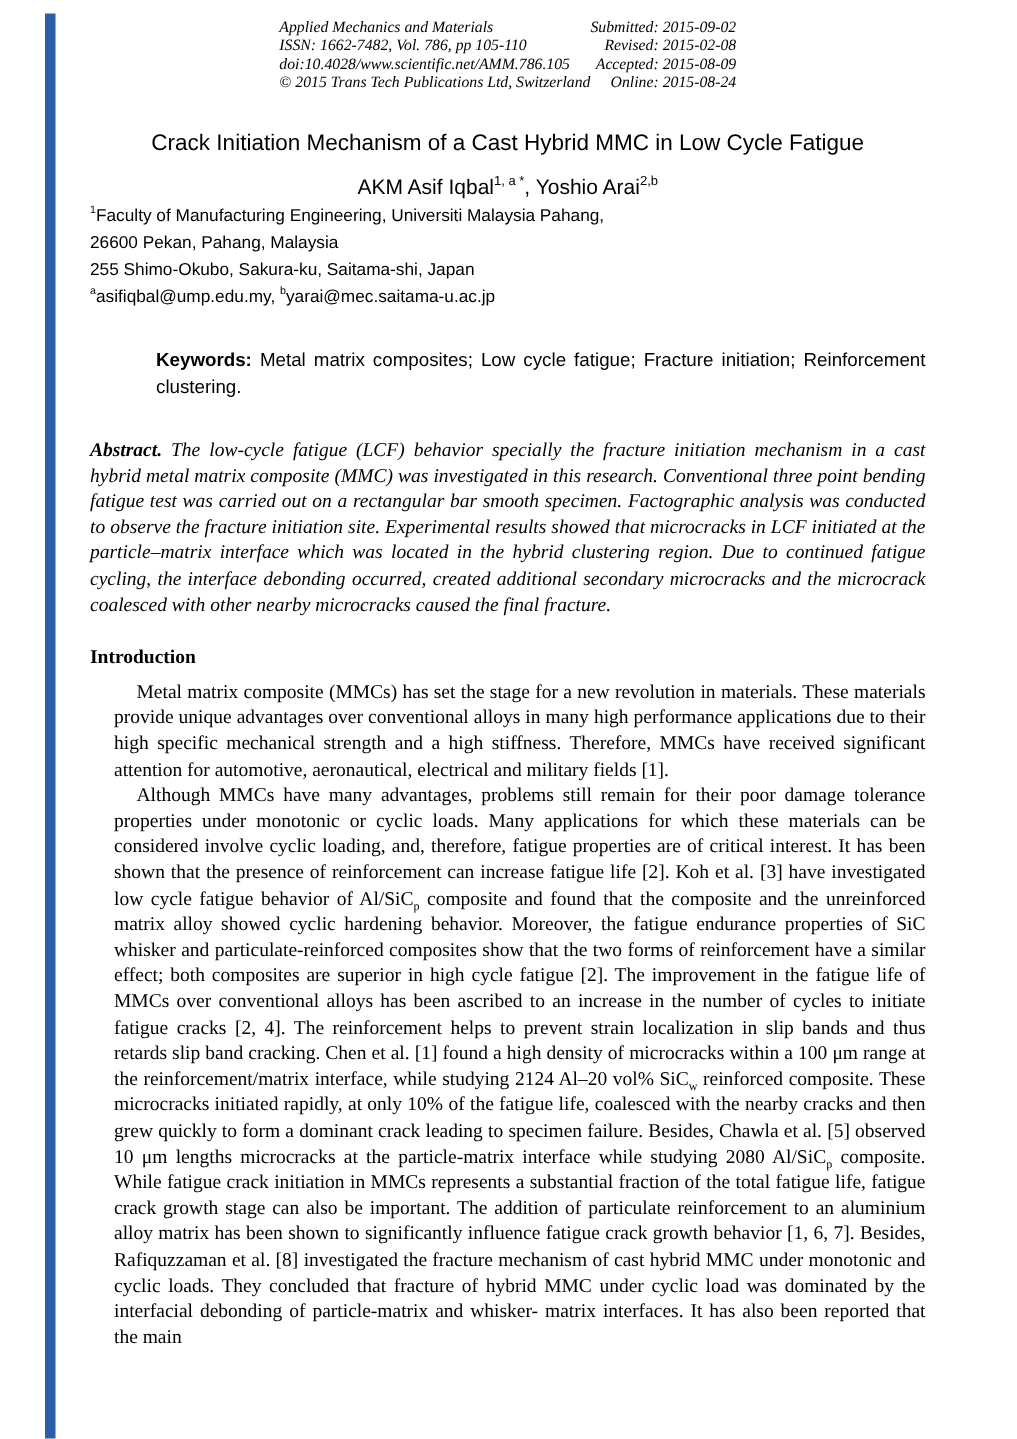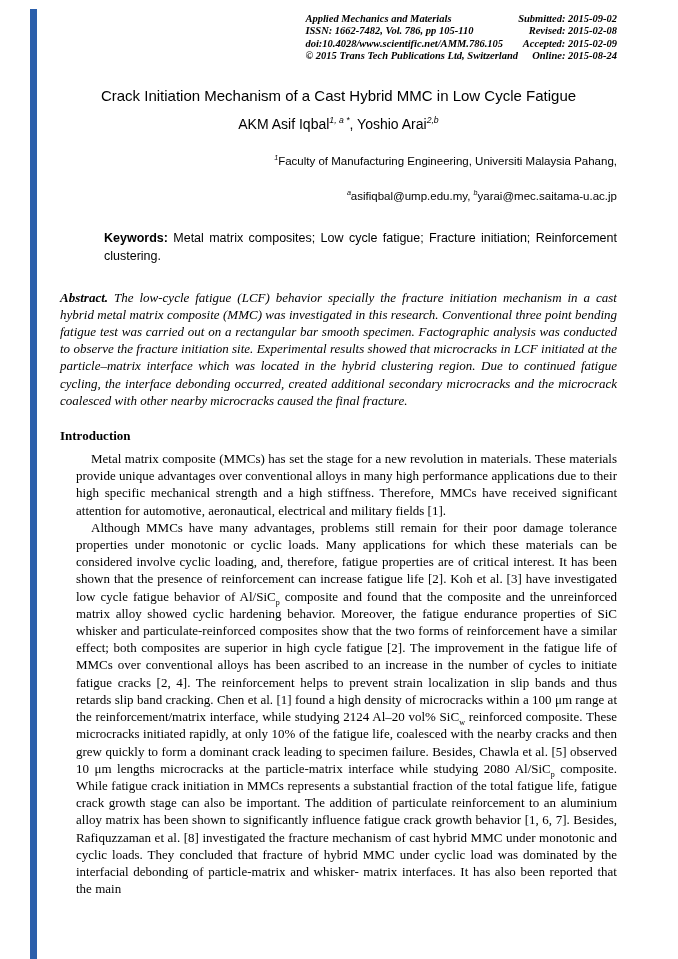--- a/index.html
+++ b/index.html
@@ -20,49 +20,48 @@
     background: #2b5fab;
   }
   .content {
     position: absolute;
     left: 60px;
     top: 13px;
     width: 557px;
   }
   .header {
     display: flex;
-    justify-content: flex-end;
+    justify-content: center;
     font-family: "Liberation Serif", serif;
     font-style: italic;
     font-size: 10.5px;
     line-height: 12.4px;
-    font-weight: bold;
   }
   .header-right { text-align: right; }
   .title {
     font-family: "Liberation Sans", sans-serif;
     font-weight: normal;
     font-size: 15px;
     text-align: center;
     white-space: nowrap;
     margin-top: 24px;
   }
   .authors {
     font-family: "Liberation Sans", sans-serif;
     font-size: 14px;
     text-align: center;
     margin-top: 12px;
   }
-  sup { font-size: 0.62em; vertical-align: super; line-height: 0; font-style: italic; }
+  sup { font-size: 0.62em; vertical-align: super; line-height: 0; }
   sub { font-size: 0.62em; vertical-align: sub; line-height: 0; }
   .affil {
     font-family: "Liberation Sans", sans-serif;
     font-size: 11.5px;
-    text-align: right;
-    margin-top: 23px;
+    text-align: left;
+    margin-top: 6px;
   }
   .keywords {
     font-family: "Liberation Sans", sans-serif;
     font-size: 12.5px;
     line-height: 18.5px;
     text-align: justify;
     margin-top: 27px;
     padding-left: 44px;
   }
   .abstract {
@@ -97,30 +96,32 @@
   <div class="header">
     <div class="header-left">
       <div>Applied Mechanics and Materials</div>
       <div>ISSN: 1662-7482, Vol. 786, pp 105-110</div>
       <div>doi:10.4028/www.scientific.net/AMM.786.105</div>
       <div>© 2015 Trans Tech Publications Ltd, Switzerland</div>
     </div>
     <div class="header-right">
       <div>Submitted: 2015-09-02</div>
       <div>Revised: 2015-02-08</div>
-      <div>Accepted: 2015-02-09</div>
+      <div>Accepted: 2015-08-09</div>
       <div>Online: 2015-08-24</div>
     </div>
   </div>
 
   <div class="title">Crack Initiation Mechanism of a Cast Hybrid MMC in Low Cycle Fatigue</div>
 
   <div class="authors"><span>AKM Asif Iqbal</span><sup>1, a *</sup><span>, Yoshio Arai</span><sup>2,b</sup></div>
 
   <div class="affil"><sup>1</sup><span>Faculty of Manufacturing Engineering, Universiti Malaysia Pahang,</span></div>
+  <div class="affil"><span>26600 Pekan, Pahang, Malaysia</span></div>
+  <div class="affil"><span>255 Shimo-Okubo, Sakura-ku, Saitama-shi, Japan</span></div>
   <div class="affil"><sup>a</sup><span>asifiqbal@ump.edu.my, </span><sup>b</sup><span>yarai@mec.saitama-u.ac.jp</span></div>
 
   <p class="keywords"><b>Keywords: </b><span>Metal matrix composites; Low cycle fatigue; Fracture initiation; Reinforcement clustering.</span></p>
 
   <p class="abstract"><b>Abstract. </b><span>The low-cycle fatigue (LCF) behavior specially the fracture initiation mechanism in a cast hybrid metal matrix composite (MMC) was investigated in this research. Conventional three point bending fatigue test was carried out on a rectangular bar smooth specimen. Factographic analysis was conducted to observe the fracture initiation site. Experimental results showed that microcracks in LCF initiated at the particle–matrix interface which was located in the hybrid clustering region. Due to continued fatigue cycling, the interface debonding occurred, created additional secondary microcracks and the microcrack coalesced with other nearby microcracks caused the final fracture.</span></p>
 
   <div class="section-heading">Introduction</div>
 
   <p class="body-para"><span>Metal matrix composite (MMCs) has set the stage for a new revolution in materials. These materials provide unique advantages over conventional alloys in many high performance applications due to their high specific mechanical strength and a high stiffness. Therefore, MMCs have received significant attention for automotive, aeronautical, electrical and military fields [1].</span></p>
   <p class="body-para"><span>Although MMCs have many advantages, problems still remain for their poor damage tolerance properties under monotonic or cyclic loads. Many applications for which these materials can be considered involve cyclic loading, and, therefore, fatigue properties are of critical interest. It has been shown that the presence of reinforcement can increase fatigue life [2]. Koh et al. [3] have investigated low cycle fatigue behavior of Al/SiC</span><sub>p</sub><span> composite and found that the composite and the unreinforced matrix alloy showed cyclic hardening behavior. Moreover, the fatigue endurance properties of SiC whisker and particulate-reinforced composites show that the two forms of reinforcement have a similar effect; both composites are superior in high cycle fatigue [2]. The improvement in the fatigue life of MMCs over conventional alloys has been ascribed to an increase in the number of cycles to initiate fatigue cracks [2, 4]. The reinforcement helps to prevent strain localization in slip bands and thus retards slip band cracking. Chen et al. [1] found a high density of microcracks within a 100 μm range at the reinforcement/matrix interface, while studying 2124 Al–20 vol% SiC</span><sub>w</sub><span> reinforced composite. These microcracks initiated rapidly, at only 10% of the fatigue life, coalesced with the nearby cracks and then grew quickly to form a dominant crack leading to specimen failure. Besides, Chawla et al. [5] observed 10 μm lengths microcracks at the particle-matrix interface while studying 2080 Al/SiC</span><sub>p</sub><span> composite. While fatigue crack initiation in MMCs represents a substantial fraction of the total fatigue life, fatigue crack growth stage can also be important. The addition of particulate reinforcement to an aluminium alloy matrix has been shown to significantly influence fatigue crack growth behavior [1, 6, 7]. Besides, Rafiquzzaman et al. [8] investigated the fracture mechanism of cast hybrid MMC under monotonic and cyclic loads. They concluded that fracture of hybrid MMC under cyclic load was dominated by the interfacial debonding of particle-matrix and whisker- matrix interfaces. It has also been reported that the main</span></p>

